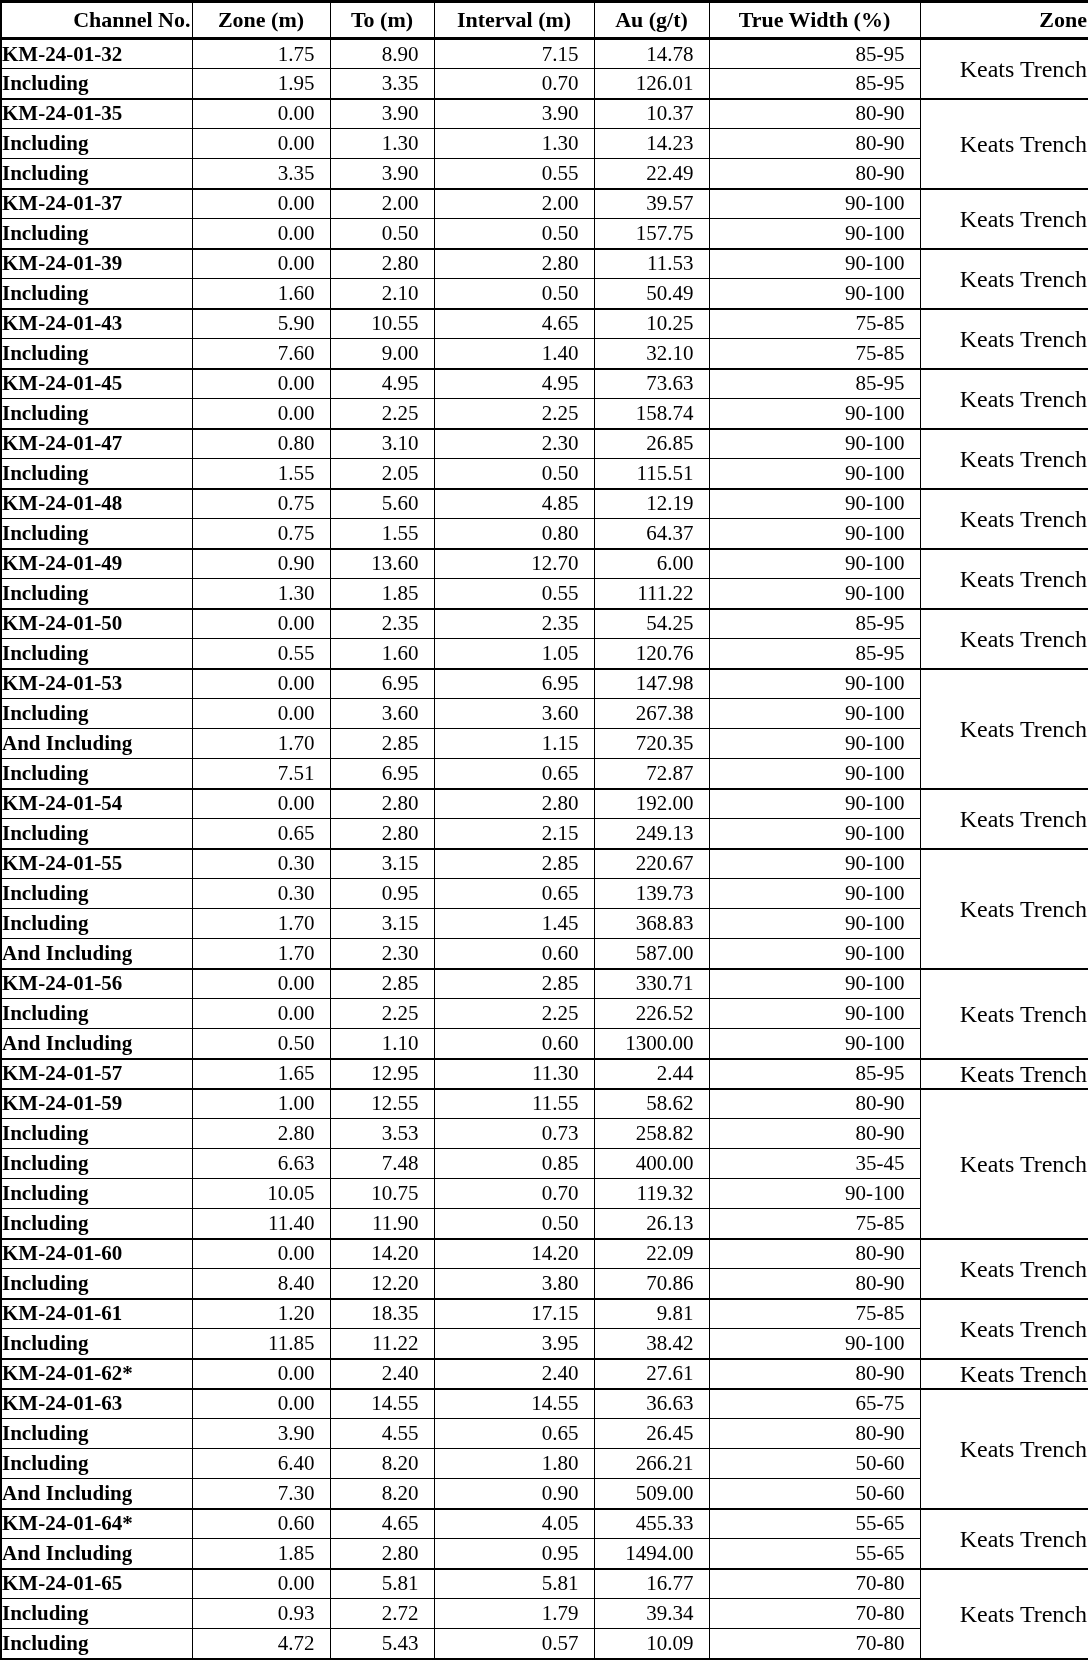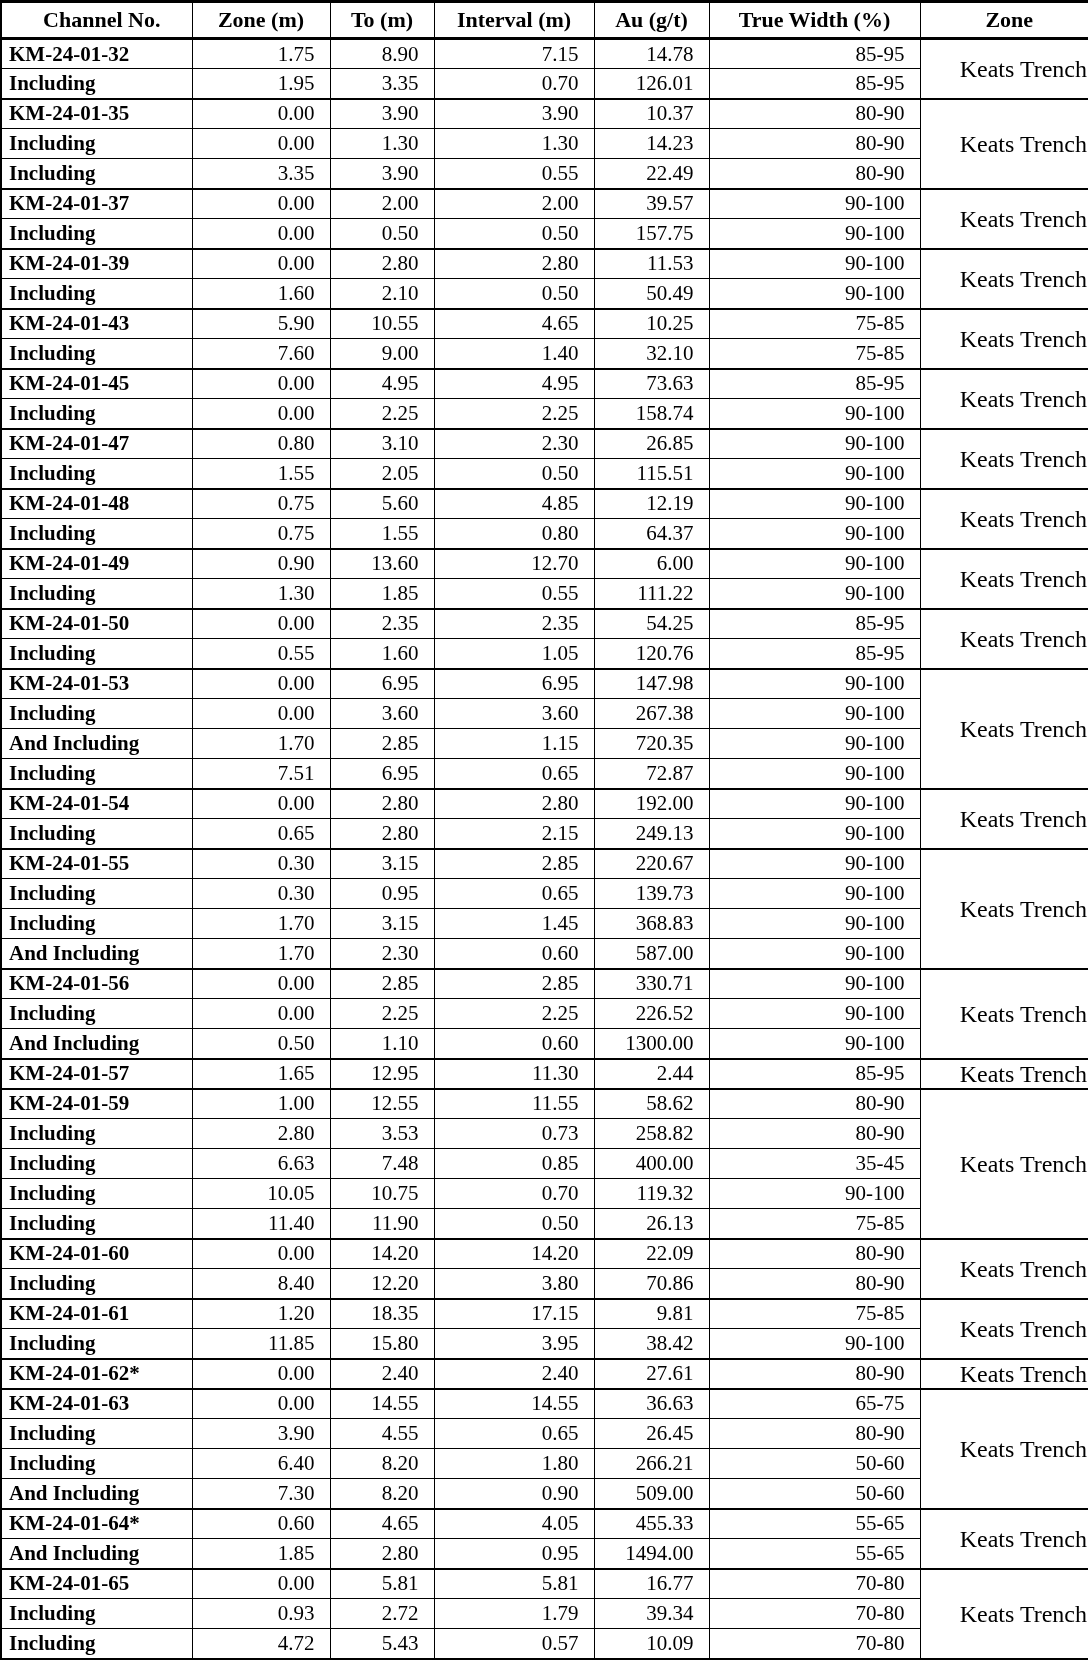--- a/index.html
+++ b/index.html
@@ -33,24 +33,24 @@
     border-bottom: 3px solid #000;
     background: #ffffff;
   }
   tbody td {
     height: 30px;
     font-size: 21px;
     line-height: 1;
   }
   tr.group-start td { border-top: 2px solid #000; }
 
-  .h-left  { text-align: center; padding-left: 11px; }
+  .h-left  { text-align: right; padding-left: 11px; }
   .h-center{ text-align: center; }
 
-  .c-channel { font-weight: bold; text-align: left; padding-left: 7px; }
+  .c-channel { font-weight: bold; text-align: left; padding-left: 0; }
   .c-num     { text-align: right; padding-right: 15px; font-weight: normal; }
   .c-zone    { text-align: right; font-weight: normal; font-size: 24px; }
 </style>
 </head>
 <body>
 
 <table id="results">
   <colgroup>
     <col class="w-channel">
     <col class="w-from">
@@ -430,21 +430,21 @@
         <td class="c-num">1.20</td>
         <td class="c-num">18.35</td>
         <td class="c-num">17.15</td>
         <td class="c-num">9.81</td>
         <td class="c-num">75-85</td>
         <td rowspan="2" class="c-zone">Keats Trench</td>
       </tr>
       <tr>
         <td class="c-channel">Including</td>
         <td class="c-num">11.85</td>
-        <td class="c-num">15.80</td>
+        <td class="c-num">11.22</td>
         <td class="c-num">3.95</td>
         <td class="c-num">38.42</td>
         <td class="c-num">90-100</td>
       </tr>
       <tr class="group-start">
         <td class="c-channel">KM-24-01-62*</td>
         <td class="c-num">0.00</td>
         <td class="c-num">2.40</td>
         <td class="c-num">2.40</td>
         <td class="c-num">27.61</td>

